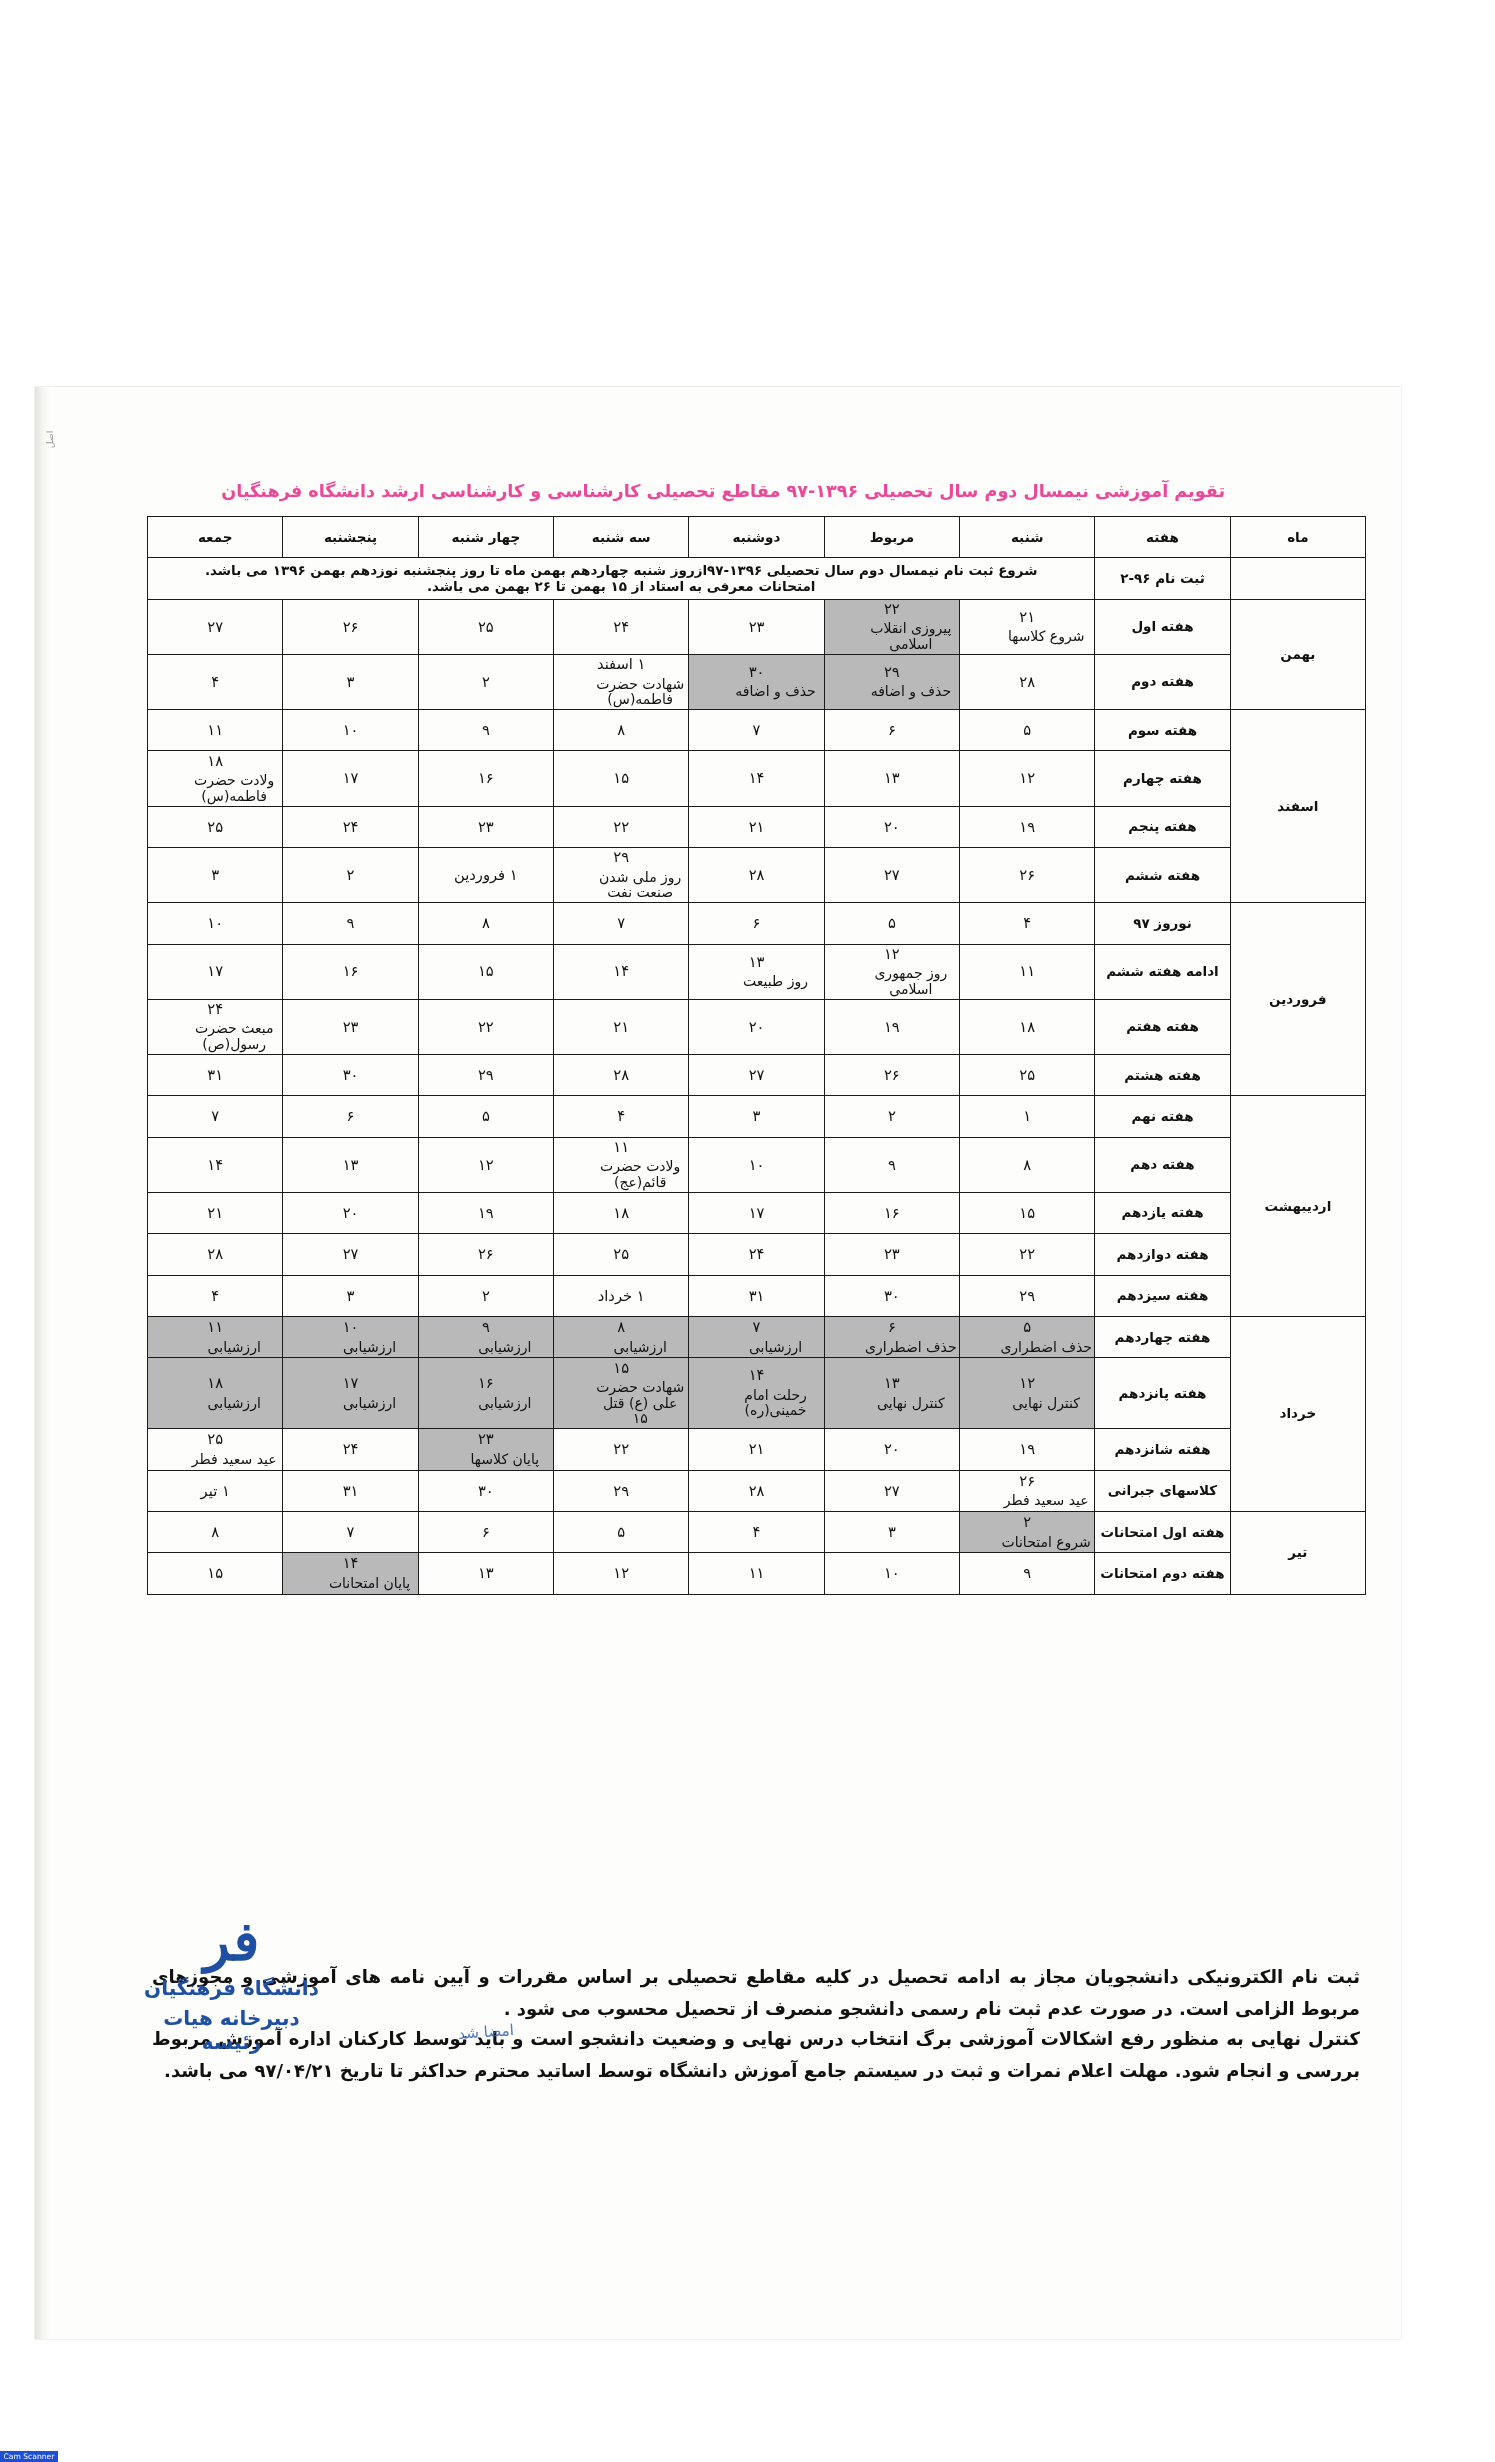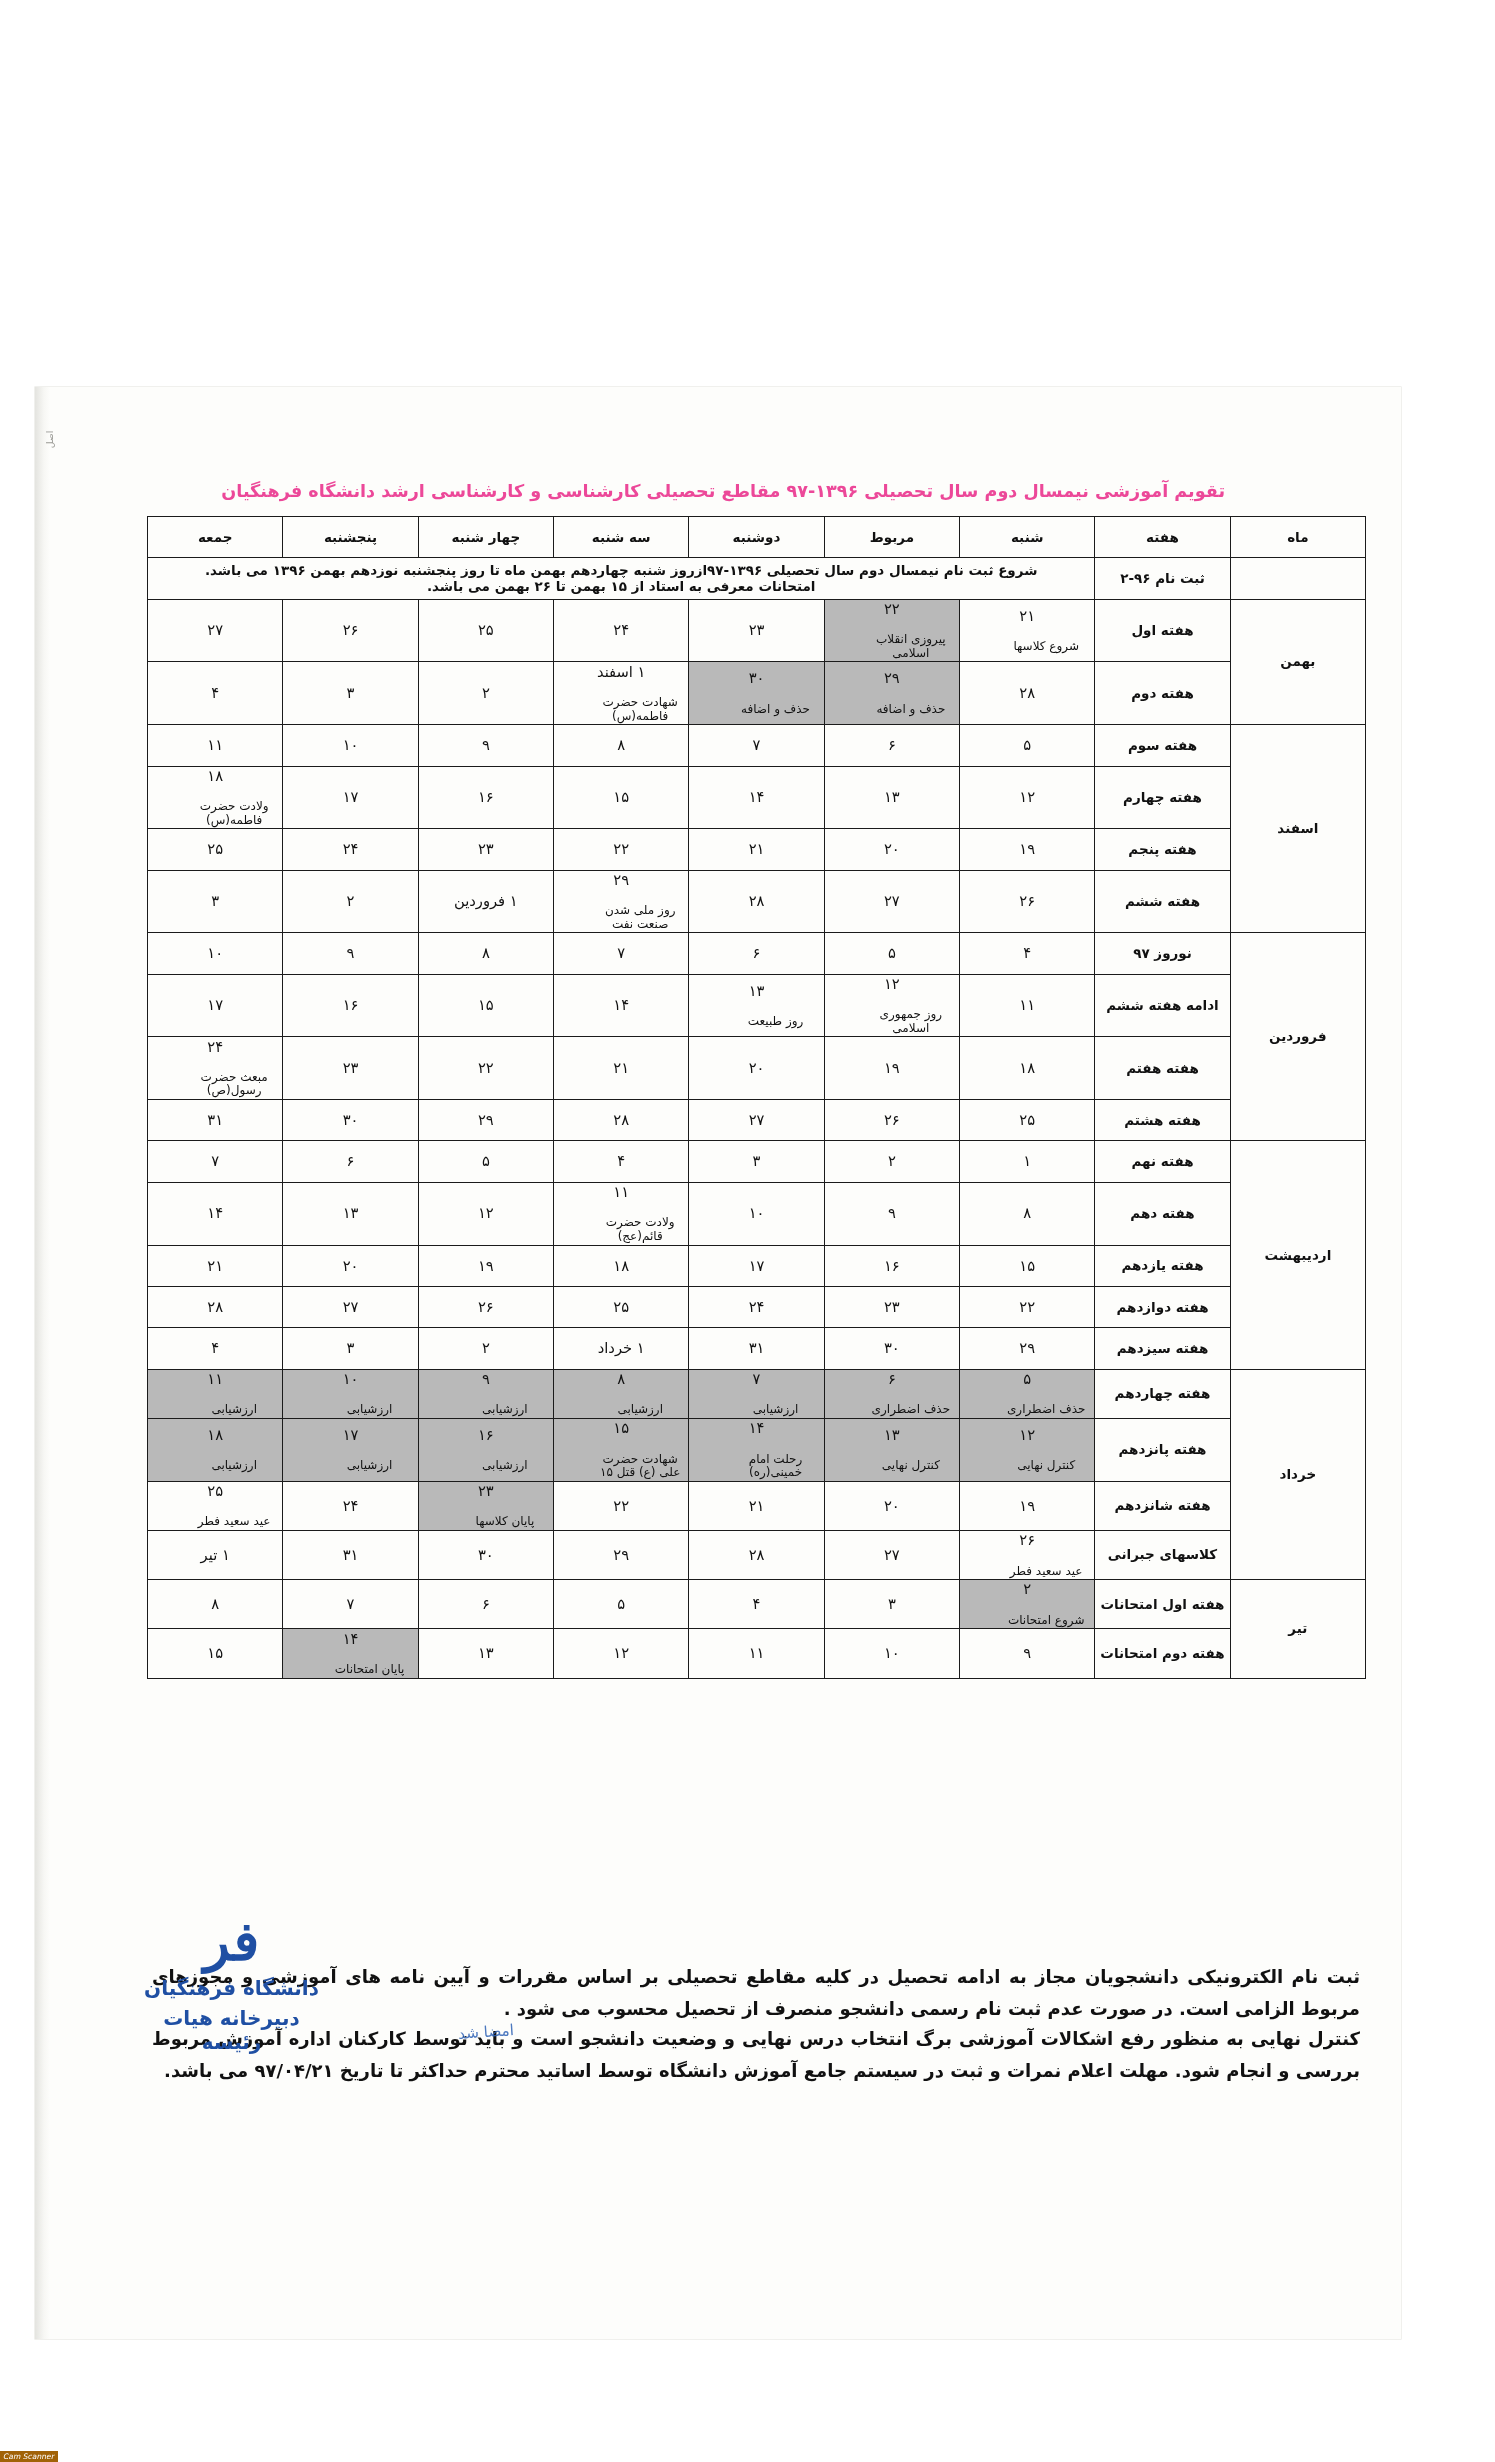--- a/index.html
+++ b/index.html
@@ -55,21 +55,21 @@
     background:#fdfdfb;
   }
   th.hdr{font-weight:bold;font-size:14.7px;height:33px;}
   td.month{font-weight:bold;font-size:16px;width:79px;margin-left:11px;}
   td.week{font-weight:bold;font-size:14.7px;width:141px;}
   td.day{width:141px;}
   .note-row td{
     font-size:12.3px;text-align:center;font-weight:bold;padding:7px 5.9px;line-height:1.5;height:auto;
   }
   .num{display:block;font-size:14.7px;}
-  .sub{display:block;font-size:12px;margin-top:16px;padding-left:38px;}
+  .sub{display:block;font-size:14px;margin-top:4px;padding-left:38px;}
   .shade{background:#b9b9b9 !important;}
   .foot{
     position:absolute;
     right:135px;width:1208px;
     direction:rtl;text-align:justify;
     font-size:18px;line-height:1.75;font-weight:bold;
   }
   .foot1{top:1961px;}
   .foot2{top:2023px;}
   .logo{
@@ -81,21 +81,21 @@
   }
   .logo .l1{font-size:20px;margin-top:8.2px;font-weight:bold;}
   .logo .l2{font-size:20px;margin-top:5.9px;font-weight:bold;}
   .stamp{
     position:absolute;left:363px;top:2023px;width:246px;
     color:#2f62b5;font-size:15.2px;direction:rtl;text-align:center;opacity:.85;
     transform:rotate(-4deg);
   }
   .corner-tag{
     position:absolute;left:0px;bottom:0px;
-    background:#a16207;color:#fff;font-size:7.6px;padding:1.2px 3.5px;font-style:italic;
+    background:#1d4ed8;color:#fff;font-size:7.6px;padding:1.2px 3.5px;
   }
 </style>
 </head>
 <body>
 
 <div class="page">
   <div class="scan-edge"></div>
 </div>
 
 <div class="scan-mark">اصل</div>

